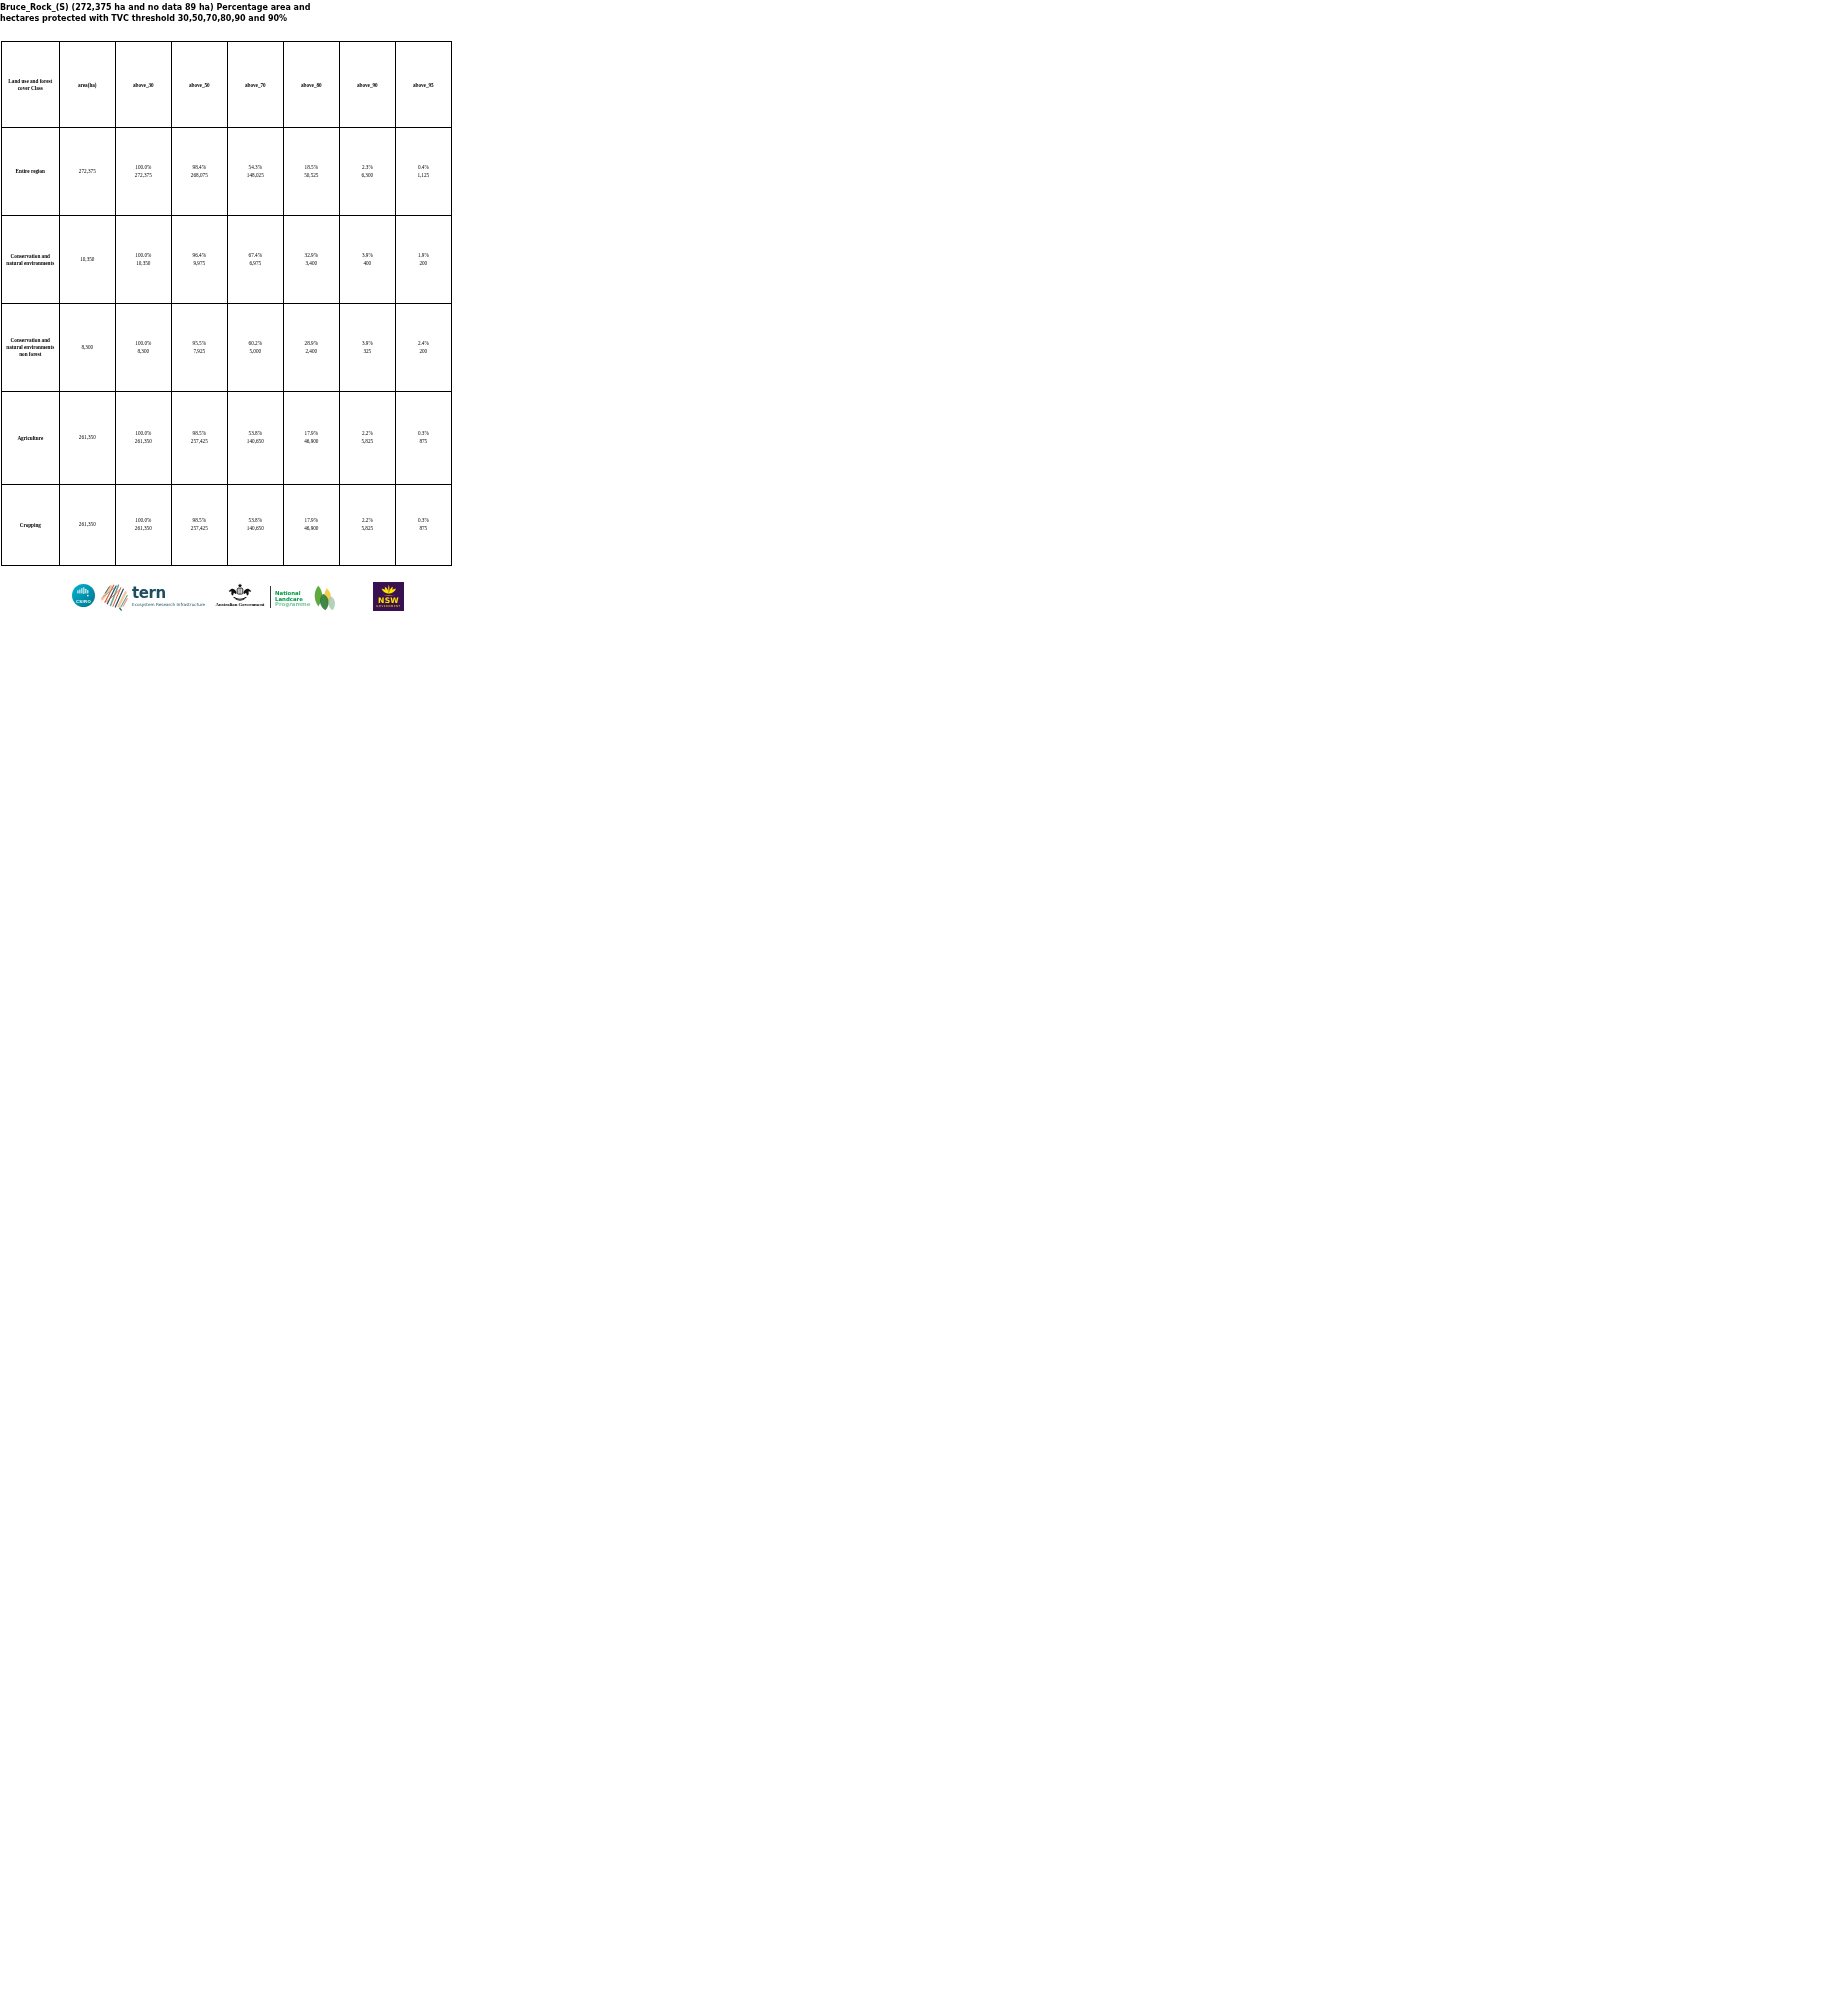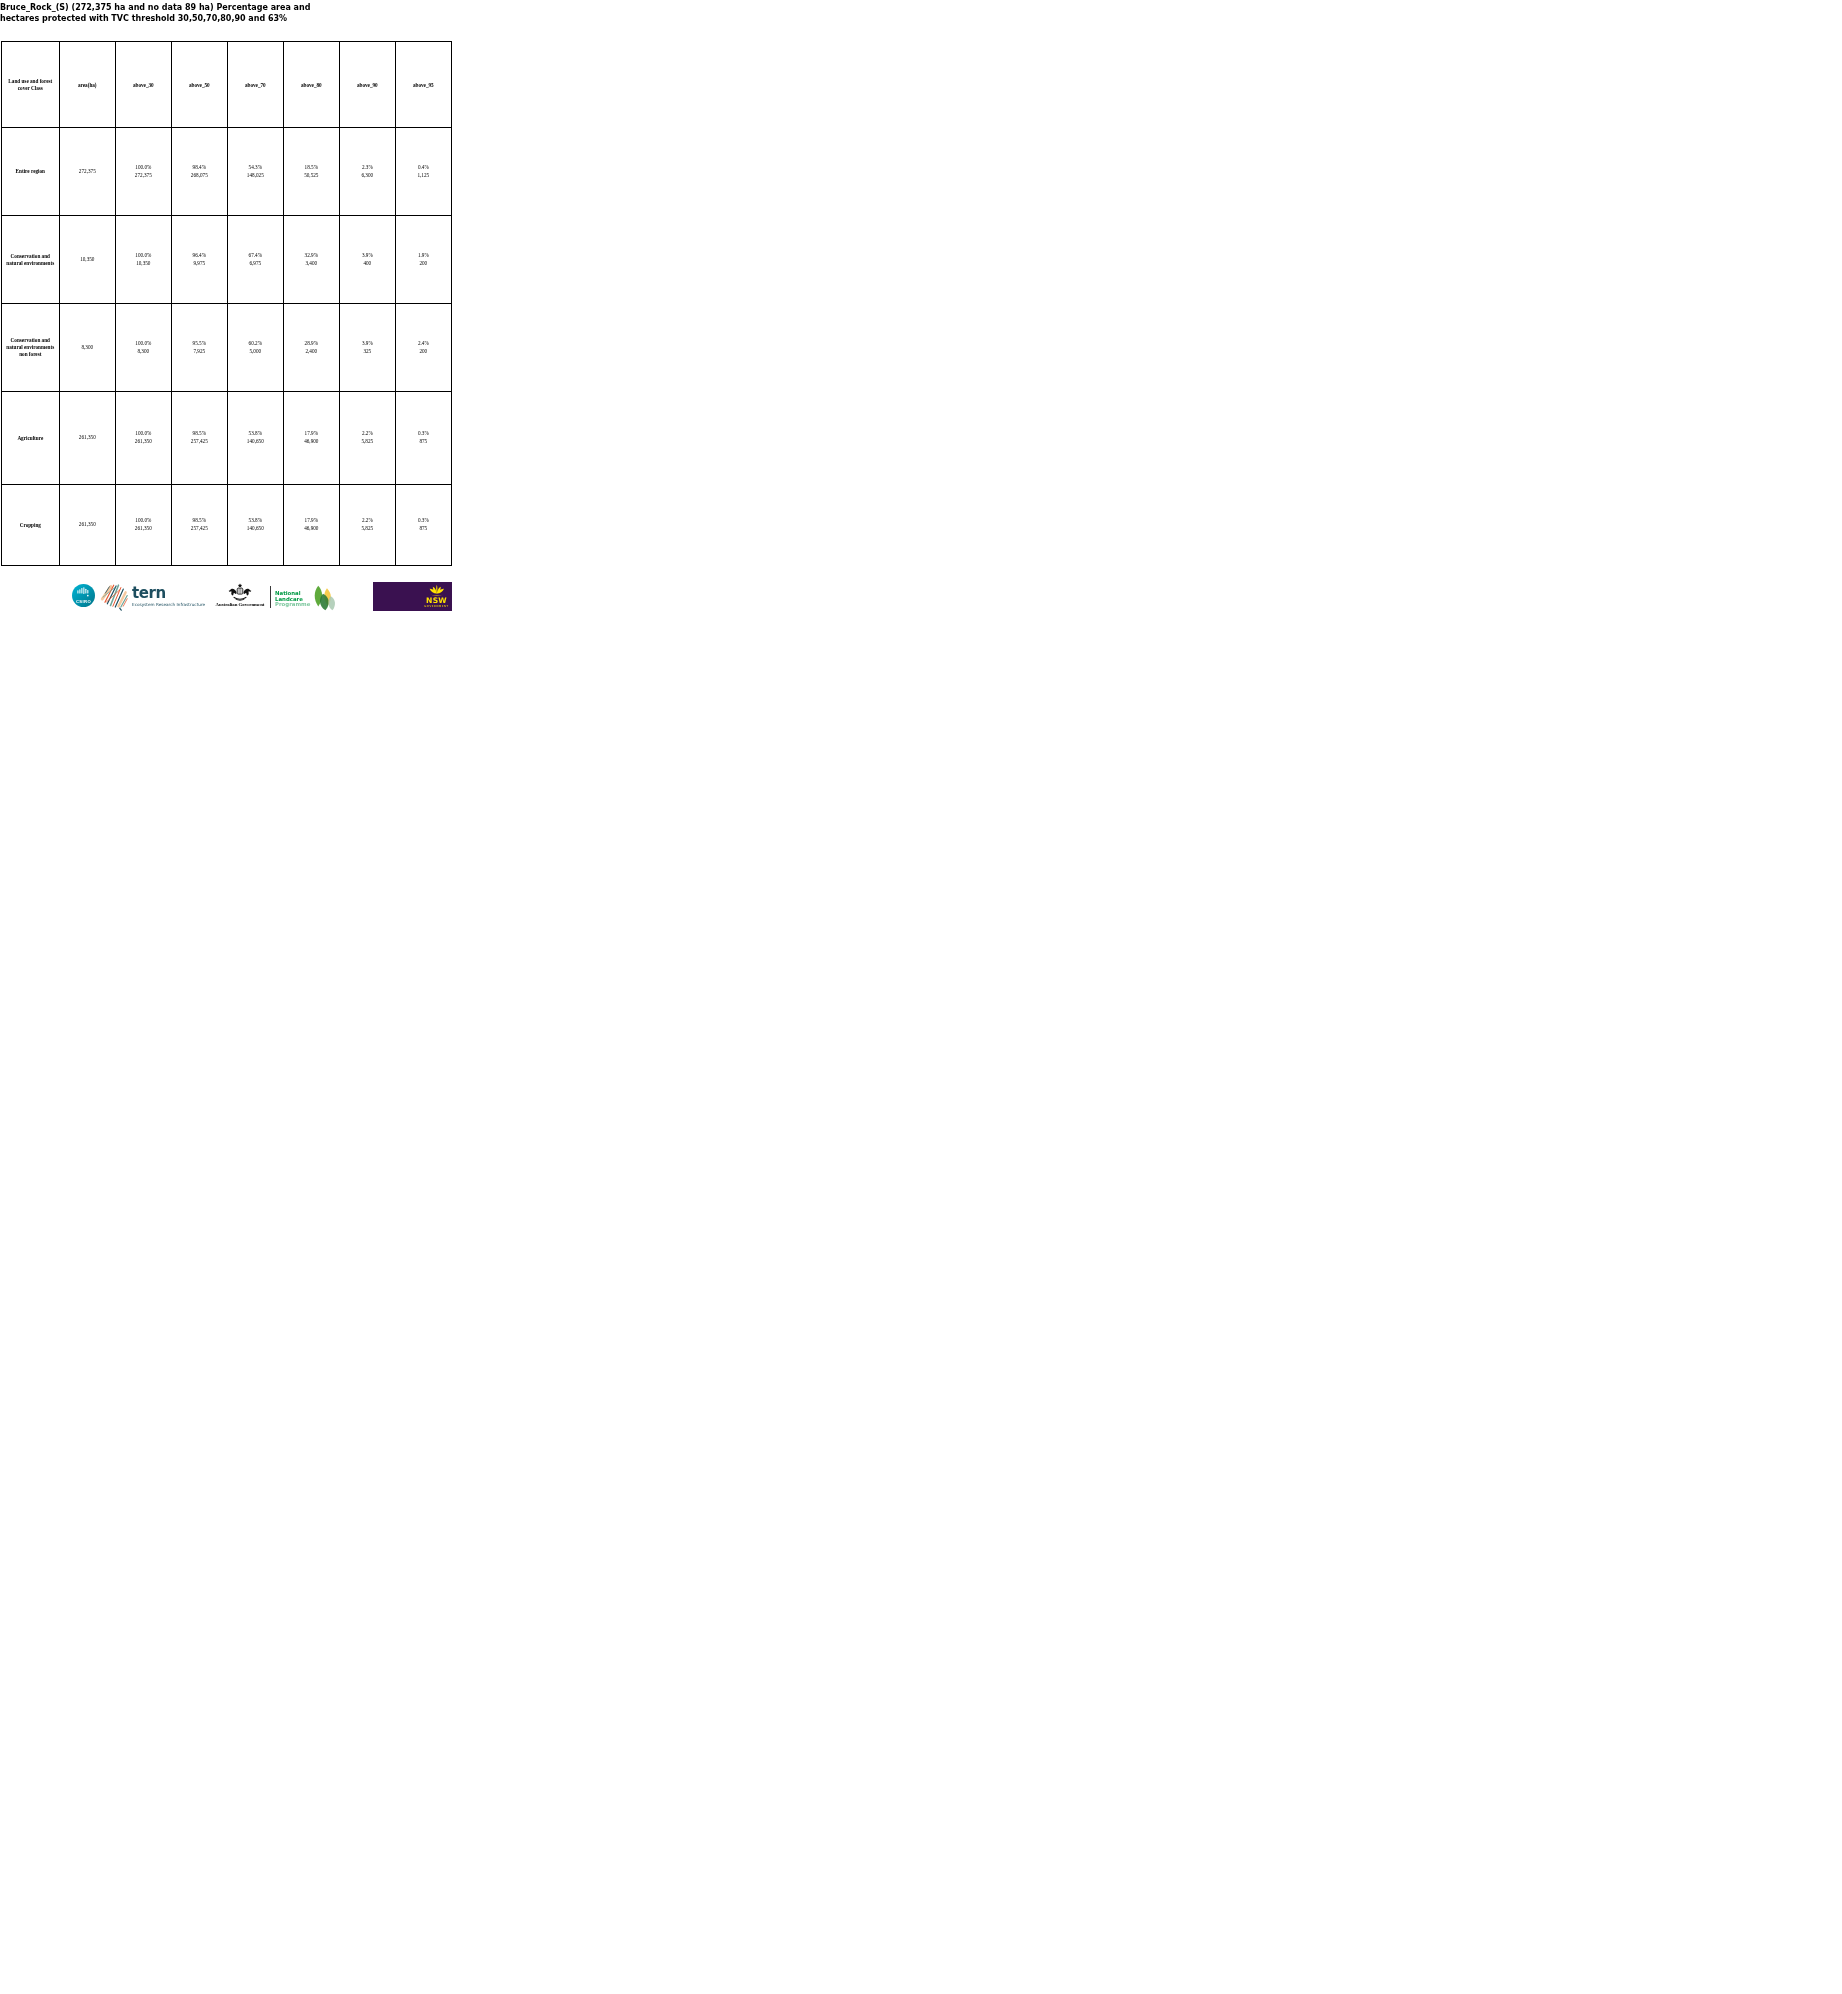--- a/index.html
+++ b/index.html
@@ -56,37 +56,36 @@
   .divider{left:270px;top:5.2px;width:0.8px;height:22.3px;background:#3a3a3a;}
   .landcare{left:275px;top:10.4px;font-family:"DejaVu Sans", sans-serif;}
   .landcare .l1,.landcare .l2{
     font-weight:bold;font-size:5.4px;line-height:5.4px;color:#009a44;
   }
   .landcare .l3{font-size:5.4px;line-height:5.4px;color:#7dc79e;font-weight:bold;}
   .leaves{left:308px;top:4px;}
   .nsw{
     left:373px;top:0.8px;width:31px;height:29.5px;background:#3a1150;
     text-align:center;
-    padding-left:48px;
   }
   .nsw .nswword{
     font-family:"DejaVu Sans", sans-serif;font-weight:bold;font-size:7.6px;
     line-height:7.2px;color:#ffe100;letter-spacing:0.2px;margin-top:0.4px;
   }
   .nsw .nswsub{
     font-family:"DejaVu Sans", sans-serif;font-size:2.6px;letter-spacing:0.6px;
     color:#ffe100;margin-top:0.8px;
   }
 </style>
 </head>
 <body>
 
 <div class="title">
   <div>Bruce_Rock_(S) (272,375 ha and no data 89 ha) Percentage area and</div>
-  <div>hectares protected with TVC threshold 30,50,70,80,90 and 63%</div>
+  <div>hectares protected with TVC threshold 30,50,70,80,90 and 90%</div>
 </div>
 
 <table class="report">
   <colgroup>
     <col style="width:58px">
     <col style="width:56px">
       <col style="width:56px">
       <col style="width:56px">
     <col style="width:56px">
       <col style="width:56px">

